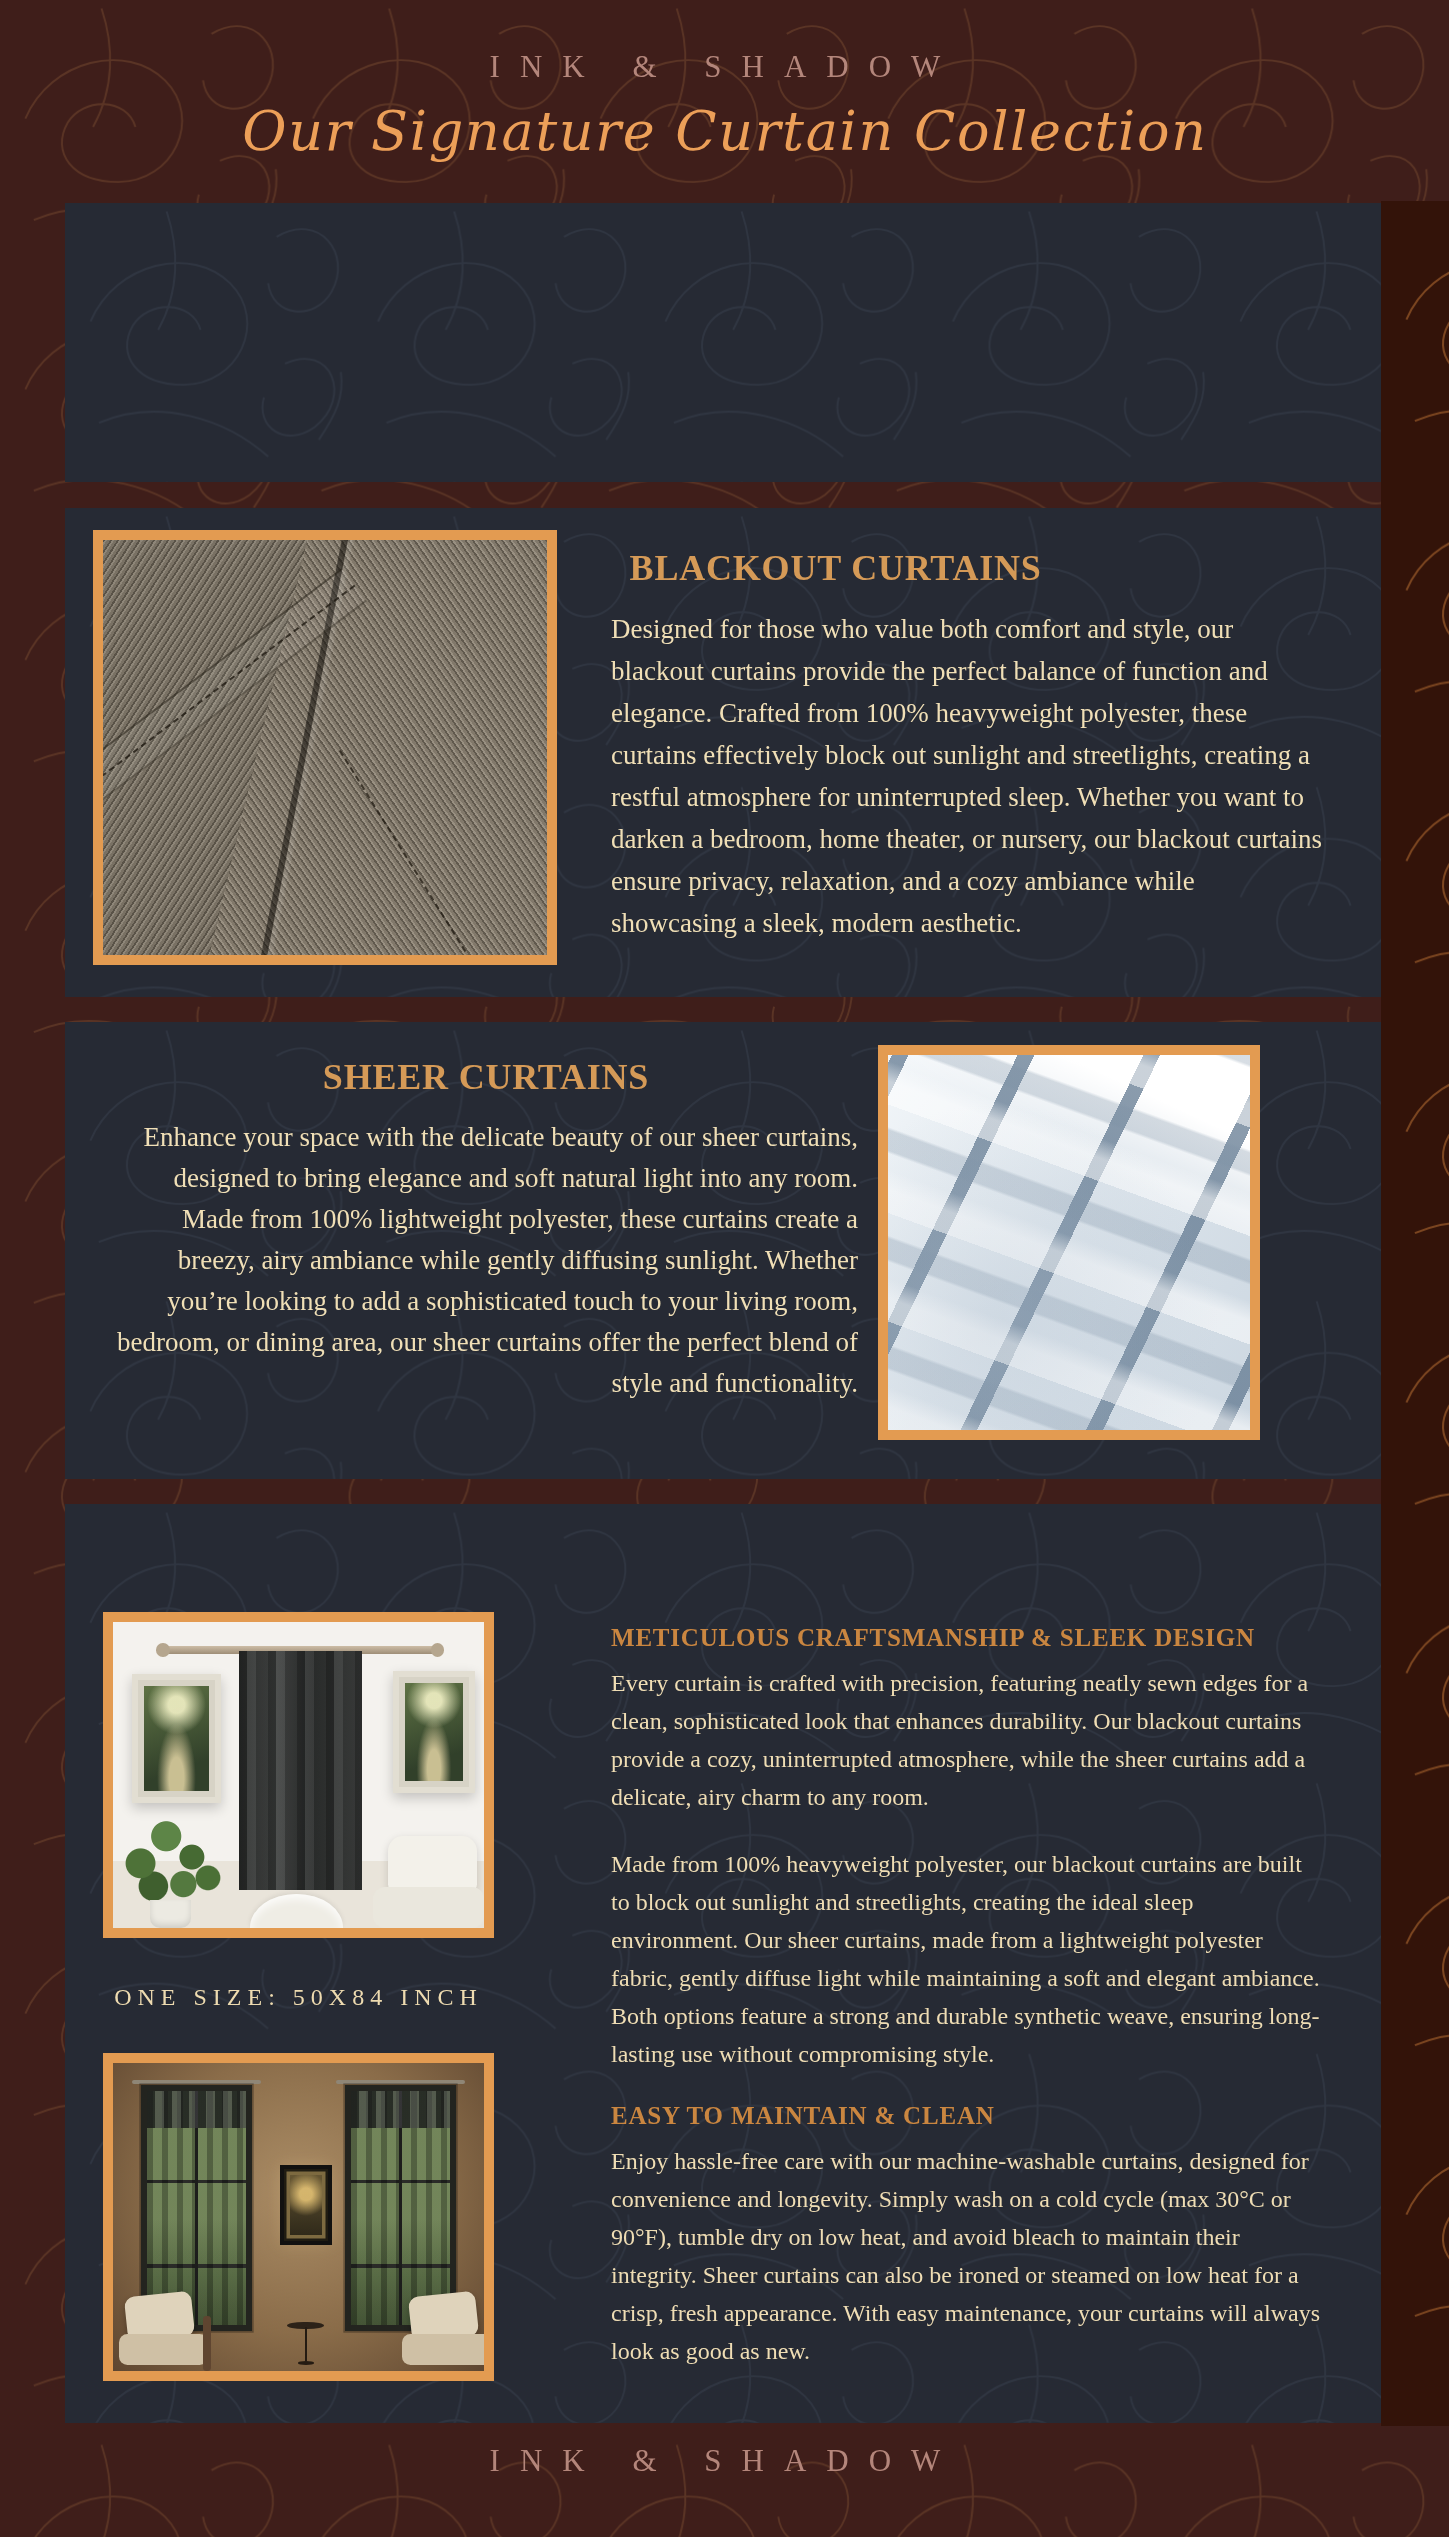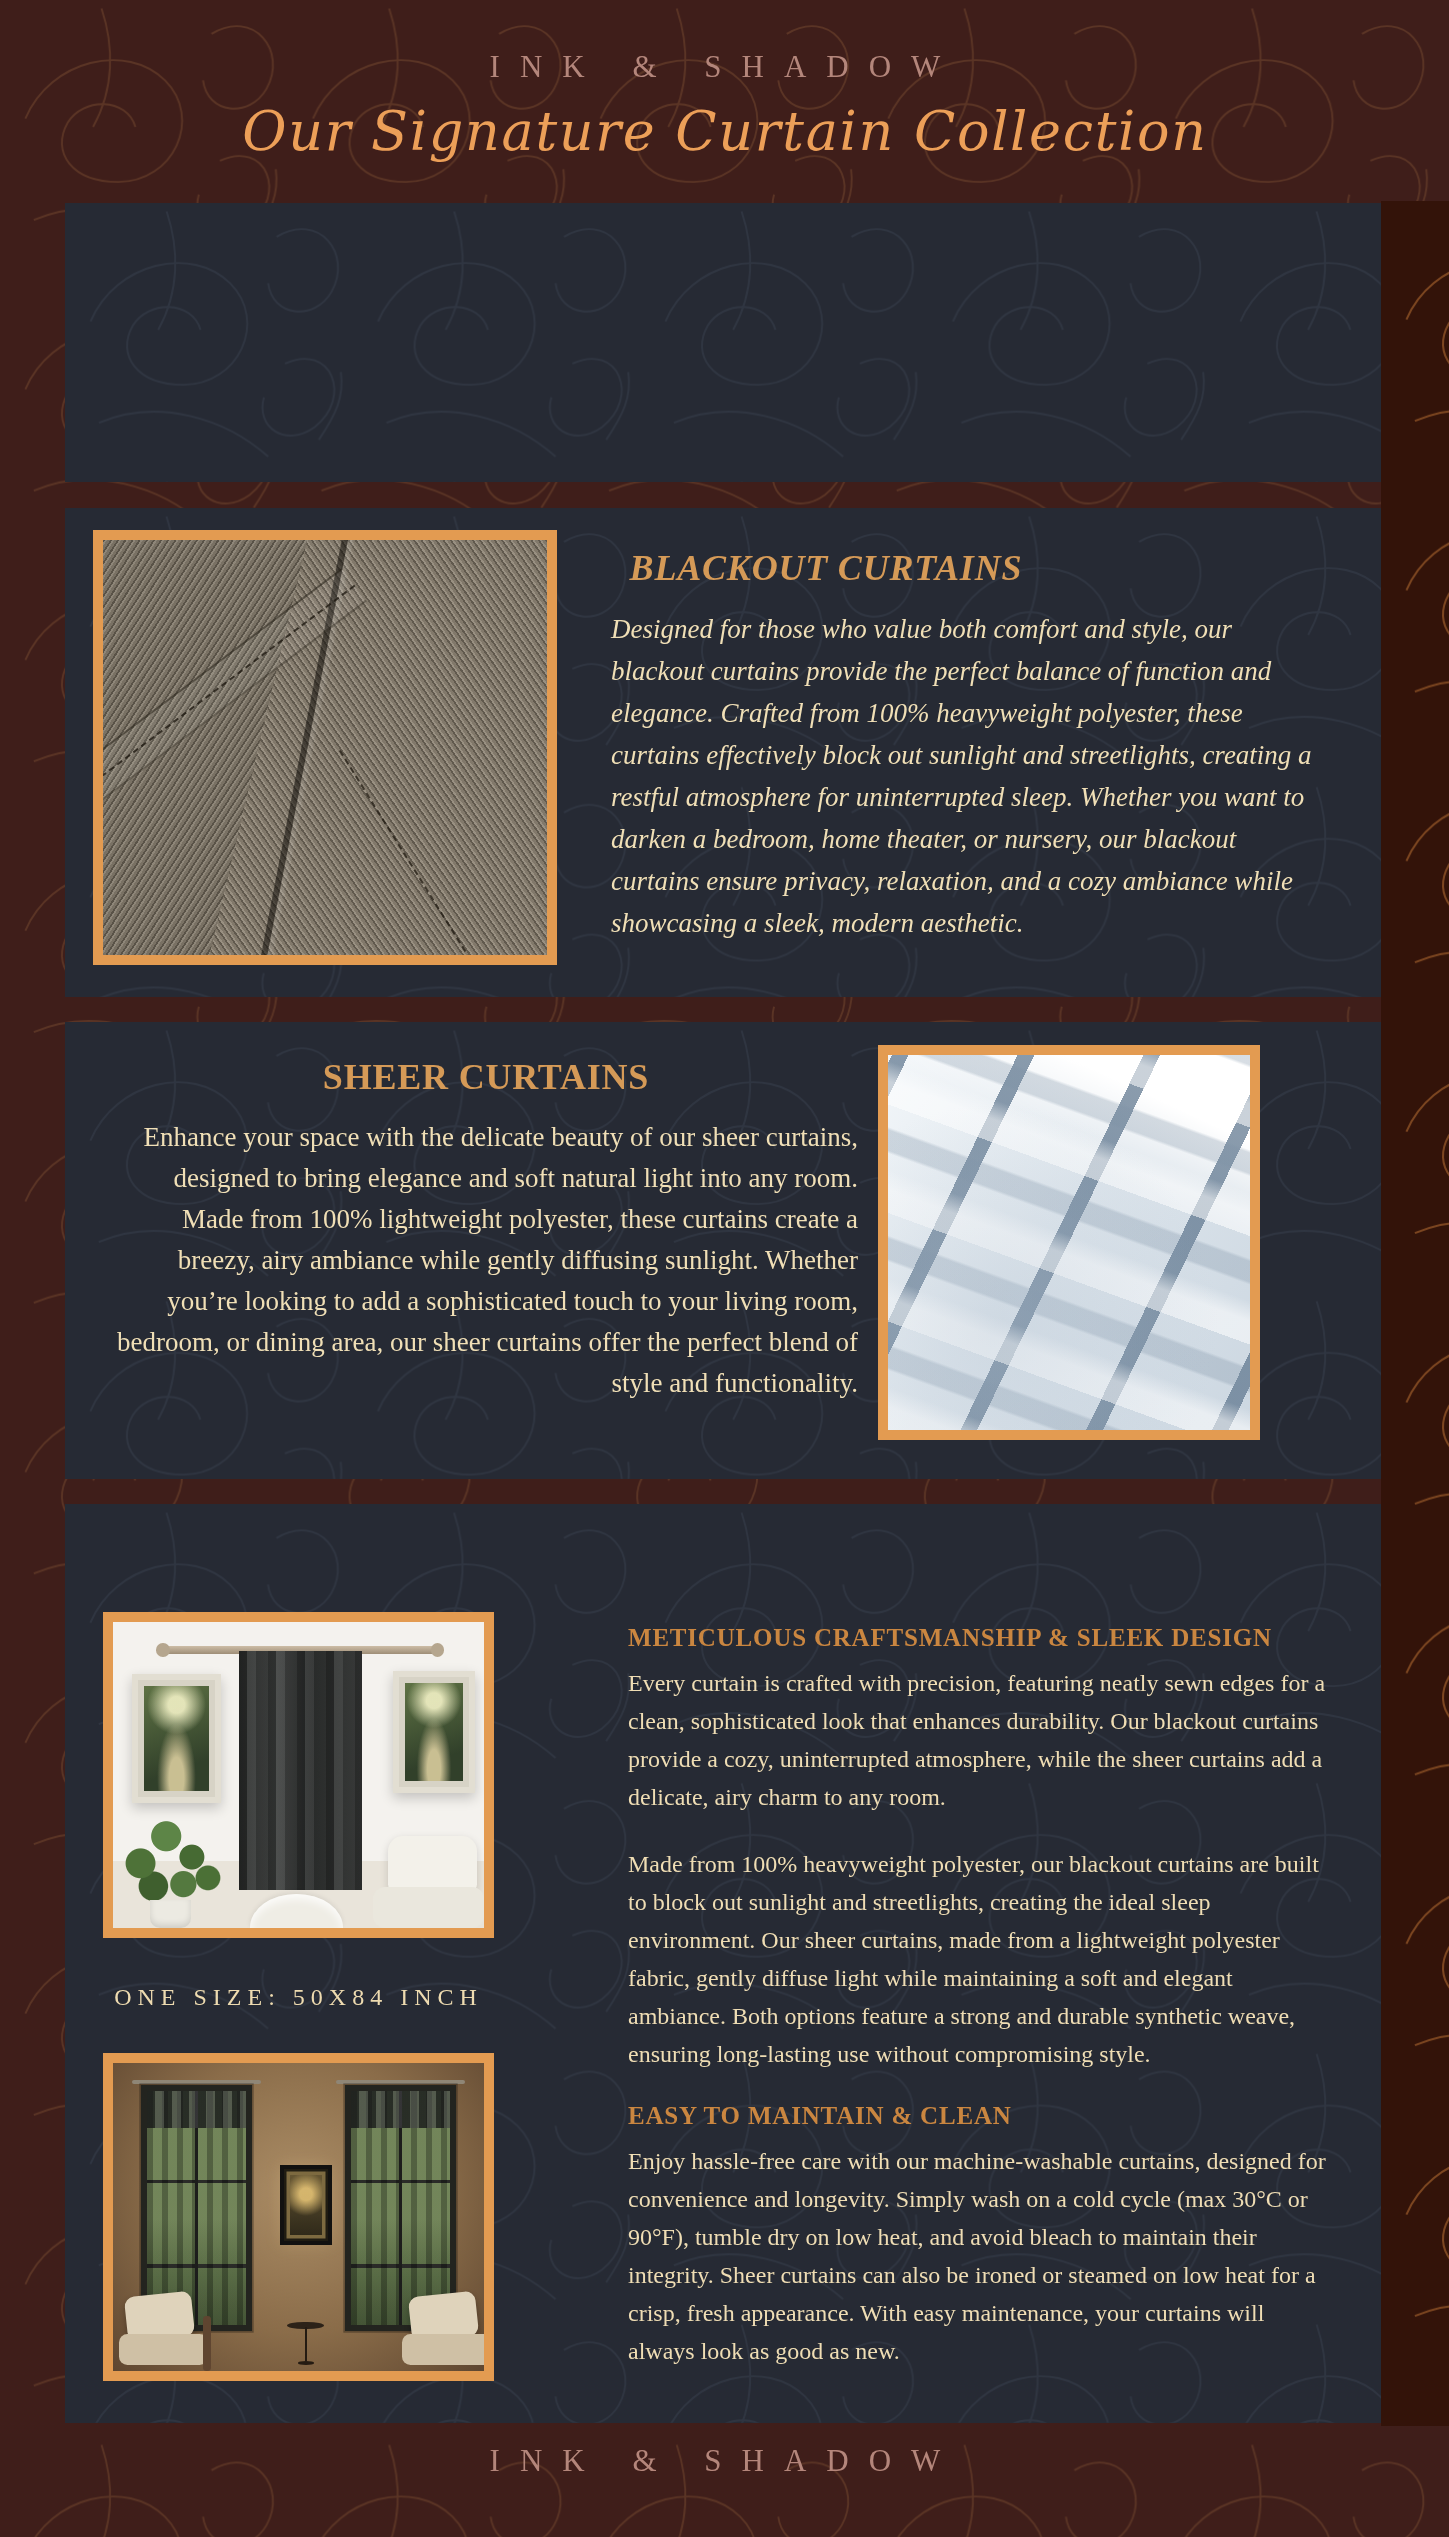--- a/index.html
+++ b/index.html
@@ -17,42 +17,42 @@
            color:#b4867b; font-size:31px; letter-spacing:20px; font-weight:400; }
   .brand.top { top:49px; }
   .brand.bottom { top:2443px; }
   .subtitle { position:absolute; left:0; top:100px; width:100%; text-align:center;
               font-family:"DejaVu Serif", serif; font-style:italic; font-weight:400;
               color:#ec9f58; font-size:54px; letter-spacing:1.7px; }
 
   
   .panel { position:absolute; left:65px; width:1316px; background:#262a34; overflow:hidden; }
   .p1 { top:203px;  height:279px; }
-  .p2 { top:508px;  height:489px;font-style:italic; }
+  .p2 { top:508px;  height:489px; }
   .p3 { top:1022px; height:457px; }
   .p4 { top:1504px; height:919px; }
   .panel > * { position:relative; }
 
   .photo { position:absolute; border:10px solid #e39b51; background:#111; overflow:hidden; }
   .photo .art { position:absolute; inset:0; overflow:hidden; }
 
   .txt-blackout { position:absolute; left:546px; top:39px; width:711px; }
   .sec-head { color:#d59a57; font-size:36px; font-weight:700; letter-spacing:0.8px; }
   .txt-blackout .sec-head { margin-left:18.6px; }
   .body-copy { margin-top:18.6px; color:#f0dfb6; font-size:27px; line-height:42px; }
 
   .txt-sheer { position:absolute; left:49px; top:34px; width:744px; }
   .txt-sheer .sec-head { text-align:center; }
   .txt-sheer .body-copy { text-align:right; line-height:41px; }
   .left-col  { position:absolute; left:38px;  top:108px; width:391px; }
   .left-col .photo { position:relative; width:391px; }
   .size-label { margin:46px 0 42px; text-align:center; color:#eedbb0;
                 font-size:24px; letter-spacing:6px; }
   .right-col { position:absolute; left:546px; top:120px; width:715px; }
-  .feature { margin-bottom:29px;margin-left:17px; }
+  .feature { margin-bottom:29px; }
   .feat-head { color:#ca8640; font-size:25px; font-weight:700; letter-spacing:0.8px; }
   .feat-body { margin-top:12px; color:#efddb4; font-size:24px; line-height:38px; }
 
   
   .fab-a { background:#847c6f; }
   .fab-a .twill { position:absolute; inset:0;
     background:repeating-linear-gradient(123deg, rgba(25,20,12,.40) 0 1.7px,
       rgba(232,224,206,.10) 1.7px 3.4px, rgba(70,62,48,.18) 3.4px 6px); }
   .fab-a .fold { position:absolute; inset:0; clip-path:polygon(46% 0,100% 0,100% 100%,24% 100%);
     background:#8d8476; }

